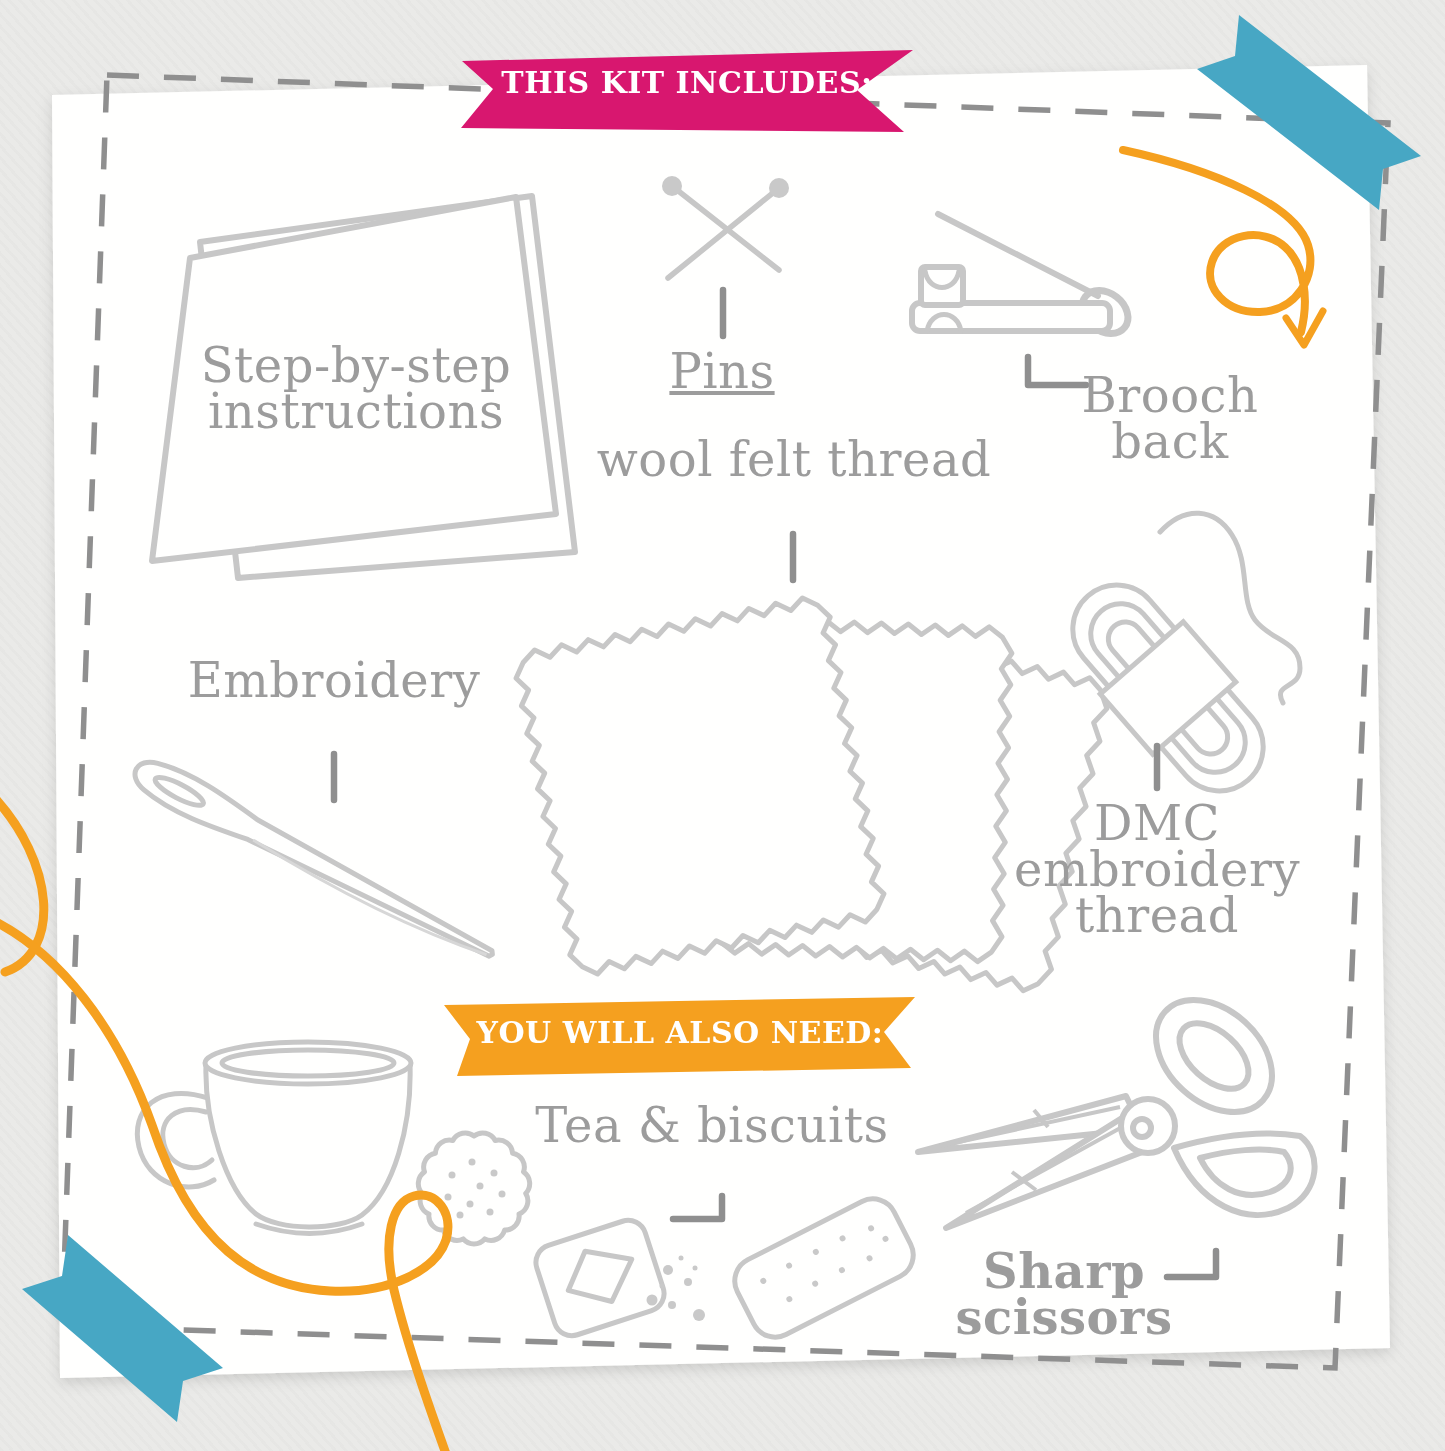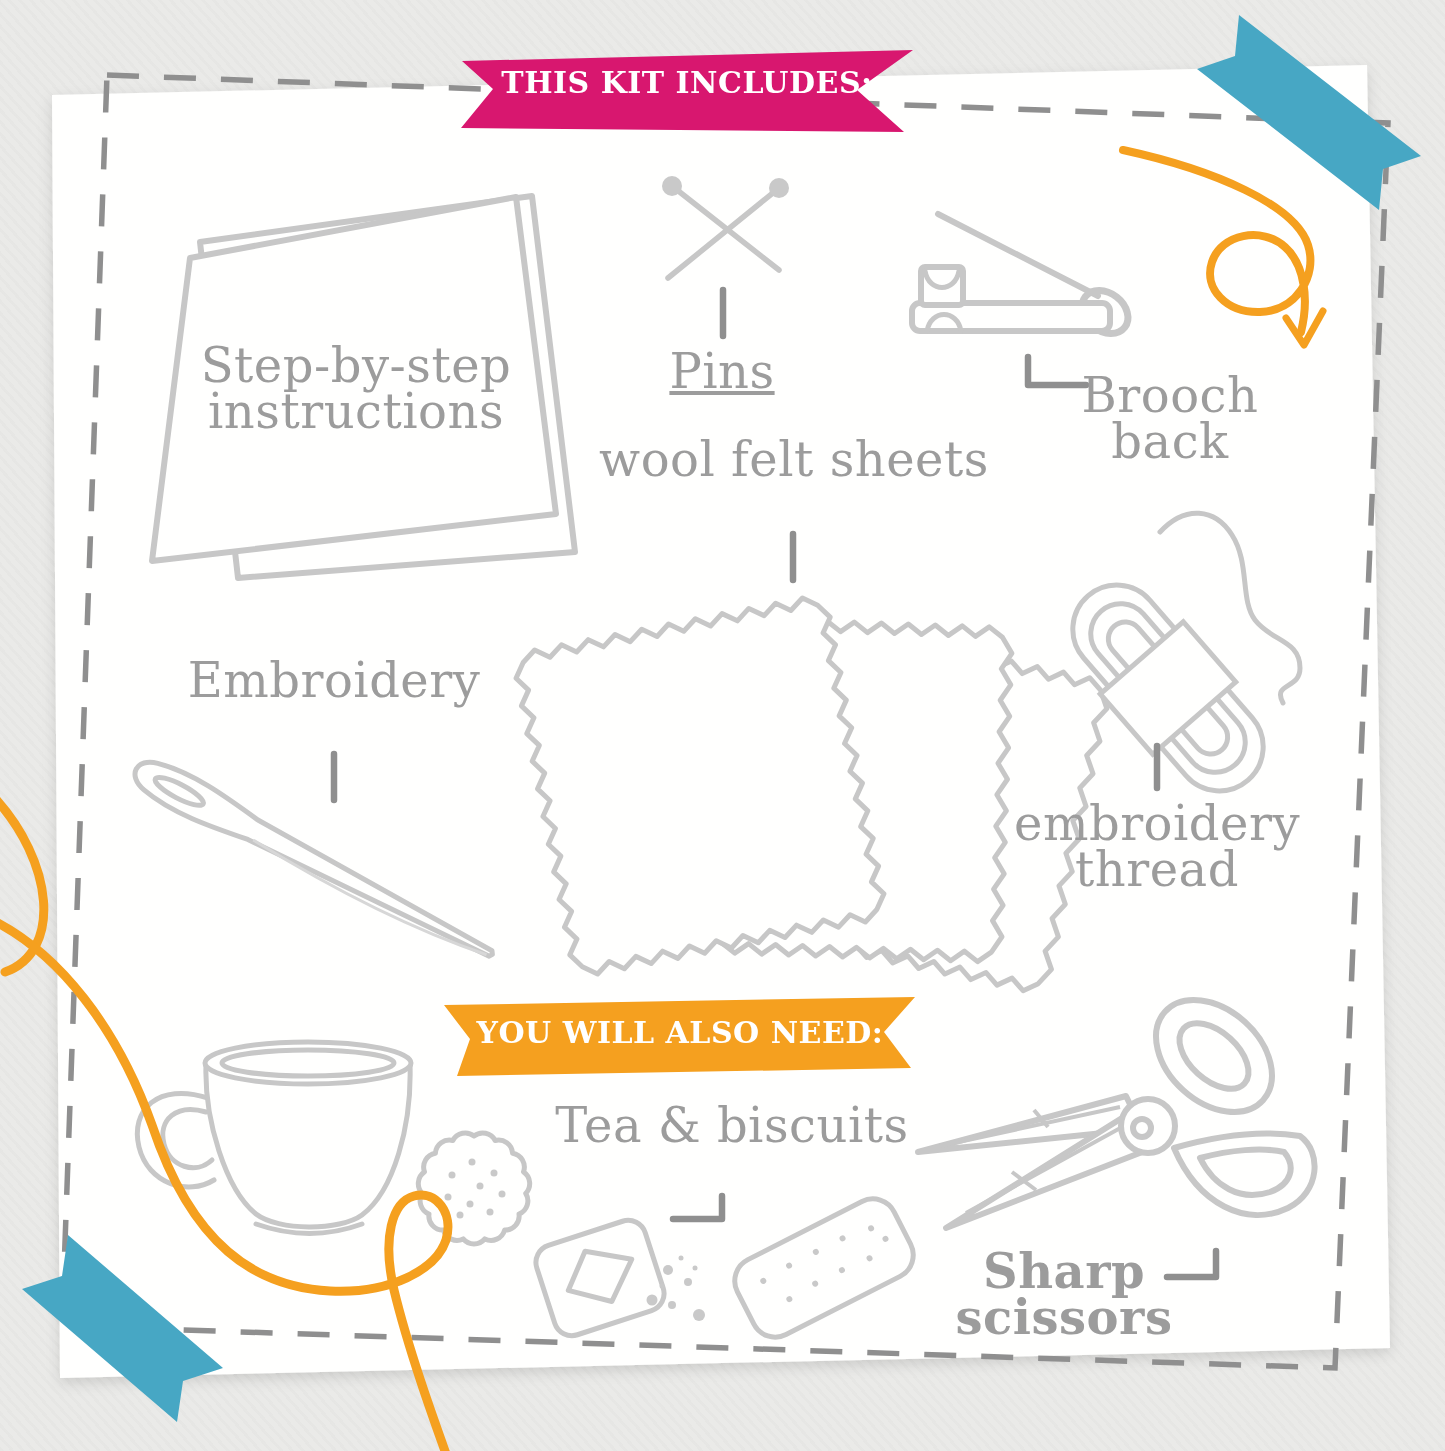--- a/index.html
+++ b/index.html
@@ -190,33 +190,34 @@
 <div class="lbl" style="left:722px;top:348px;text-decoration:underline;">
   <span>Pins</span>
 </div>
 
 <div class="lbl" style="left:1170px;top:352px;margin-top:20px;">
   <span>Brooch</span>
   <span>back</span>
 </div>
 
 <div class="lbl" style="left:794px;top:436px;">
-  <span>wool felt sheets</span>
+  <span>wool felt thread</span>
 </div>
 
 <div class="lbl" style="left:334px;top:657px;">
   <span>Embroidery</span>
 </div>
 
 <div class="lbl" style="left:1157px;top:800px;">
+  <span>DMC</span>
   <span>embroidery</span>
   <span>thread</span>
 </div>
 
-<div class="lbl" style="left:712px;top:1102px;margin-left:20px;">
+<div class="lbl" style="left:712px;top:1102px;">
   <span>Tea &amp; biscuits</span>
 </div>
 
 <div class="lbl" style="left:1064px;top:1248px;font-weight:bold;">
   <span>Sharp</span>
   <span>scissors</span>
 </div>
 
 </div>
 

